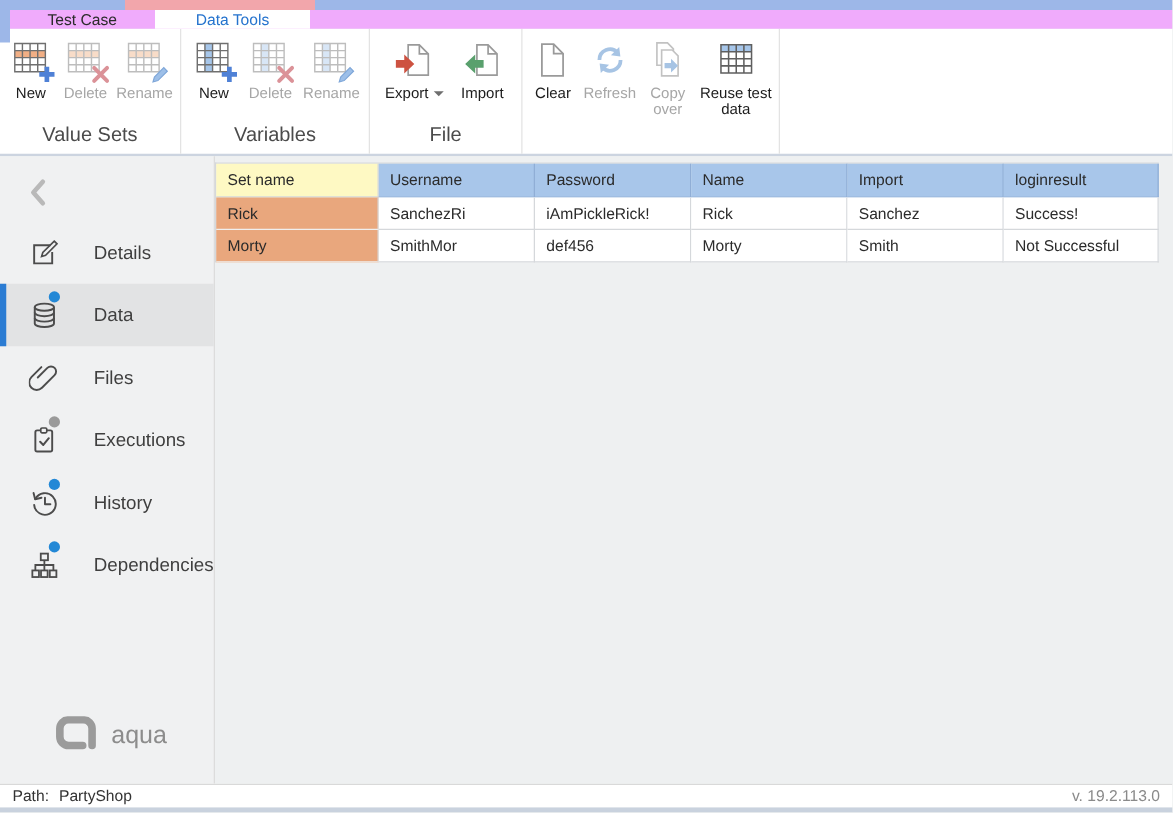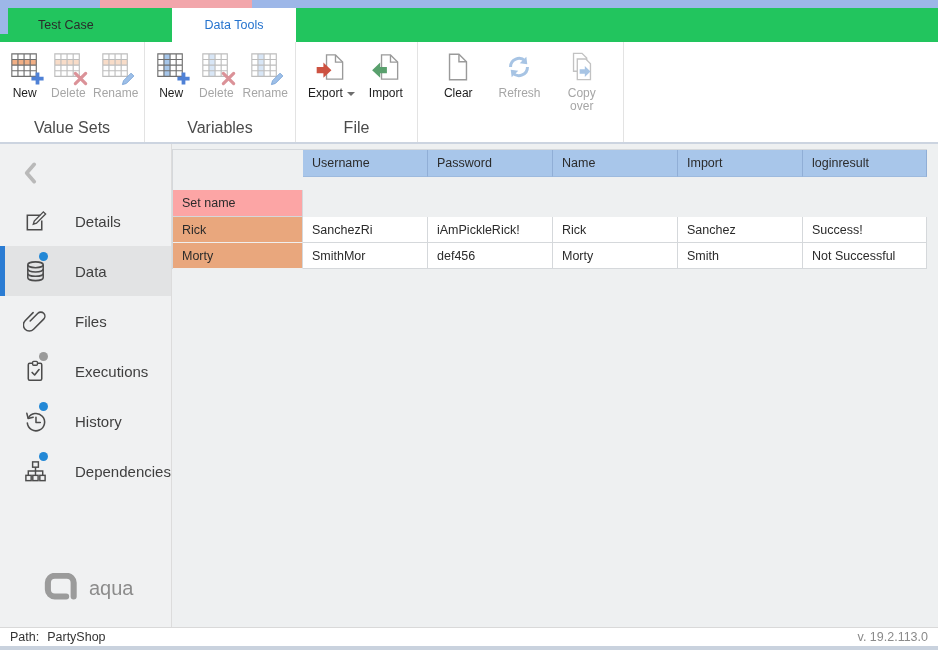--- a/index.html
+++ b/index.html
@@ -5,21 +5,21 @@
   * { margin:0; padding:0; box-sizing:border-box; }
   html,body { width:938px; height:650px; overflow:hidden;
     font-family:"Liberation Sans","DejaVu Sans",sans-serif; background:#eef0f1; }
   .app { position:relative; width:938px; height:650px; display:flex; flex-direction:column; background:#eef0f1; }
 
   
   .top-strip { position:relative; height:8px; background:#9db7e8; flex:0 0 auto; }
   .pink-seg { position:absolute; left:100px; top:0; width:152px; height:8px; background:#f2a6ab; }
 
   
-  .tabbar { position:relative; height:34px; background:#22c55e; display:flex; align-items:stretch; flex:0 0 auto; padding-left:8px;gap:48px; }
+  .tabbar { position:relative; height:15px; background:#f0abfc; display:flex; align-items:stretch; flex:0 0 auto; padding-left:8px; }
   .left-accent { position:absolute; left:0; top:-8px; width:8px; height:34px; background:#9db7e8; }
   .tab { display:flex; align-items:center; justify-content:center; padding:0 30px; font-size:12.5px; color:#2b2b2b; cursor:default; }
   .tab.active { background:#ffffff; color:#2573ce; padding:0 33px; }
 
   
   .ribbon { height:102px; background:#ffffff; display:flex; align-items:stretch; border-bottom:2px solid #ccd4e0; flex:0 0 auto; }
   .rgroup { display:flex; flex-direction:column; border-right:1px solid #e3e3e3; }
   .rgroup.g-valuesets { width:145px; }
   .rgroup.g-variables { width:151px; }
   .rgroup.g-file { width:122px; }
@@ -54,21 +54,21 @@
 
   
   .content { flex:1; padding-top:5px; background:#eef0f1; min-width:0; }
   .dtable { border-top:1px solid #d5d8db; border-left:1px solid #d5d8db; width:755px; background:#eef0f1; }
   .dt-row { display:flex; }
   .dt-cell { font-size:12.5px; color:#2b2b2b; padding:0 0 0 9px; display:flex; align-items:center;
     border-right:1px solid #d5d8db; border-bottom:1px solid #d5d8db; background:#ffffff; overflow:hidden; white-space:nowrap; }
   .dt-head .dt-cell { height:27px; }
   .dt-body .dt-cell { height:26px; }
   .head-blue { background:#a8c6ea; border-right:1px solid #90aed6; border-bottom:1px solid #9dbade; }
-  .head-white { background:#fca5a5;margin-top:40px; }
+  .head-white { background:#fef9c3; }
   .cell-salmon { background:#e9a77d; border-bottom:1px solid #f0efee; }
   .w0 { width:130px; } .w1 { width:125px; } .w2 { width:125px; }
   .w3 { width:125px; } .w4 { width:125px; } .w5 { width:124px; }
 
   
   .statusbar { height:19px; background:#ffffff; border-top:1px solid #d9d9d9; display:flex; align-items:center;
     justify-content:space-between; padding:0 10px; flex:0 0 auto; }
   .path-wrap { display:flex; gap:8px; font-size:12.5px; color:#333; }
   .version { font-size:12.5px; color:#8a8a8a; }
   .bottom-strip { height:4px; background:#c9d2de; flex:0 0 auto; }
@@ -227,20 +227,29 @@
         </div>
         <div class="rbtn disabled">
           <span class="icon-wrap">
             <svg width="32" height="32" viewBox="0 0 34 34">
                 <path d="M8,2.5 h9 l5,5 v14 H8 z" fill="#ffffff" stroke="#c2c2c2" stroke-width="1.4"></path>
                 <path d="M12,8.5 h9 l5,5 v17 H12 z" fill="#ffffff" stroke="#c2c2c2" stroke-width="1.4"></path>
                 <path d="M14.5,19.5 h5.5 v-3.5 l6,5.8 -6,5.8 v-3.5 h-5.5 z" fill="#a7c4e4"></path>
               </svg>
           </span>
           <span class="lbl lbl-narrow">Copy over</span>
+        </div>
+        <div class="rbtn">
+          <span class="icon-wrap">
+            <svg width="32" height="32" viewBox="0 0 34 34">
+                <rect x="4" y="4" width="26" height="6" fill="#a6c6ea"></rect>
+                <path d="M4,4 h26 v24 h-26 z M4,10 h26 M4,16 h26 M4,22 h26 M10.5,4 v24 M17,4 v24 M23.5,4 v24" stroke="#5f5f5f" stroke-width="1.3" fill="none"></path>
+              </svg>
+          </span>
+          <span class="lbl">Reuse test data</span>
         </div>
       </div>
       <div class="rgroup-label">Content</div>
     </div>
 
     <div class="rgroup-fill"></div>
   </div>
 
   <div class="main">
     <div class="sidebar">

